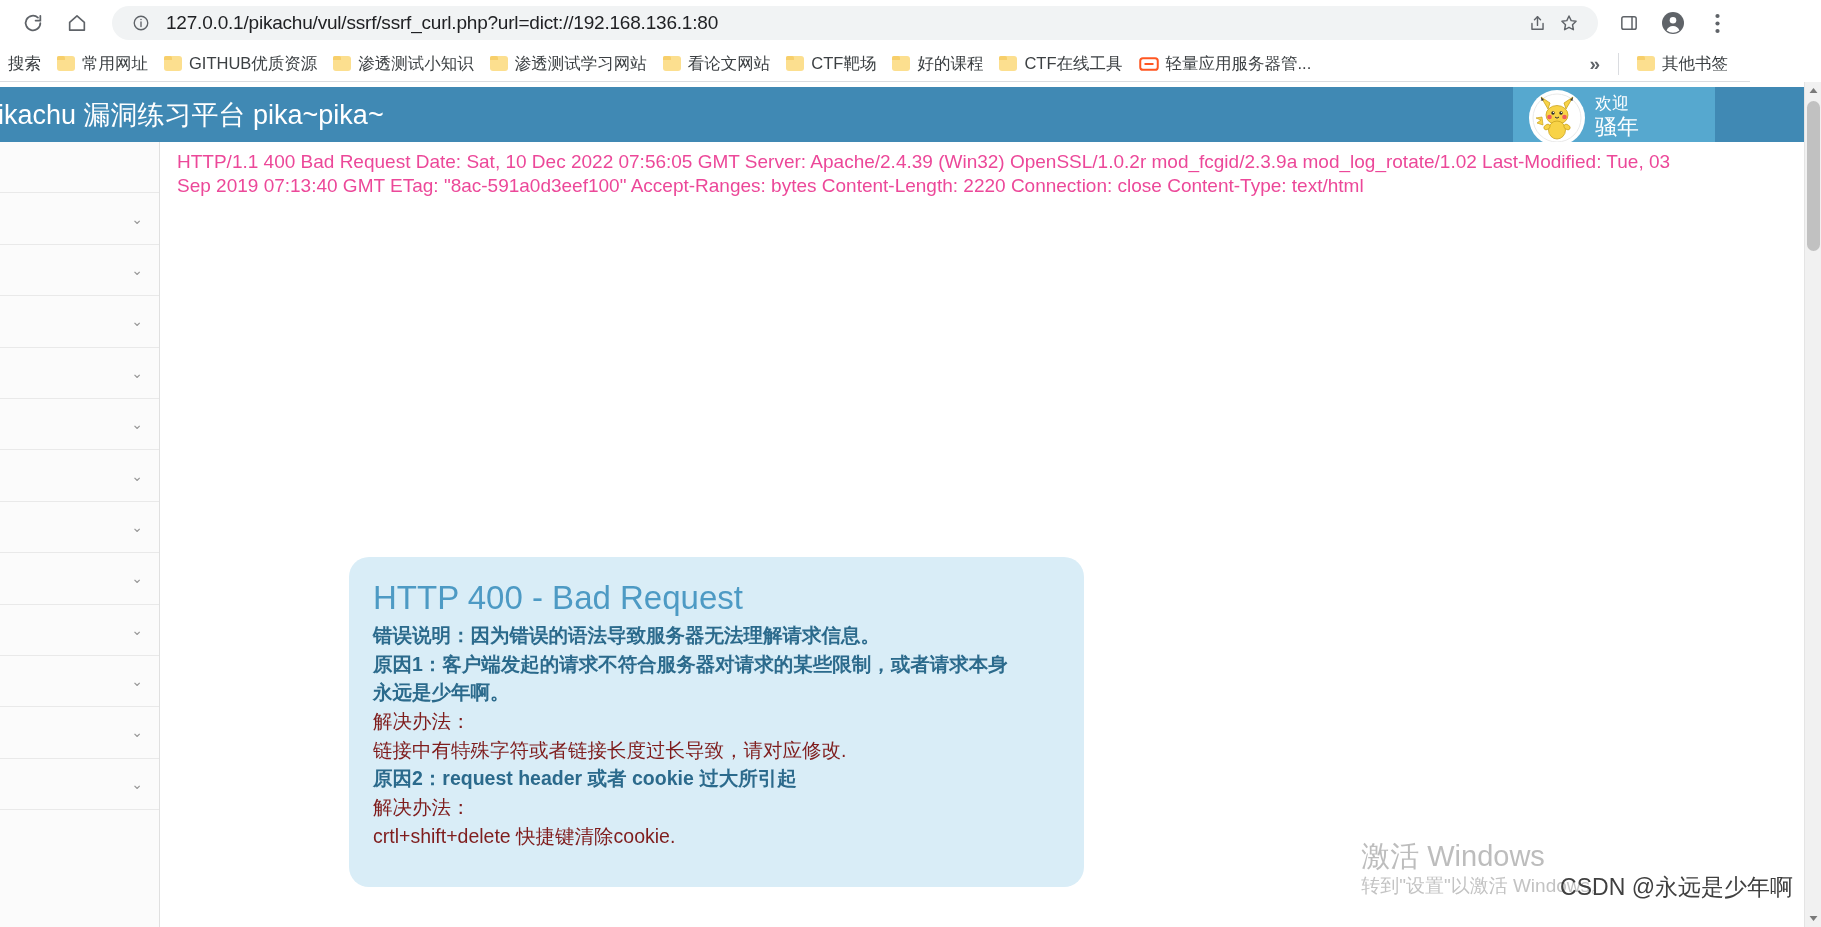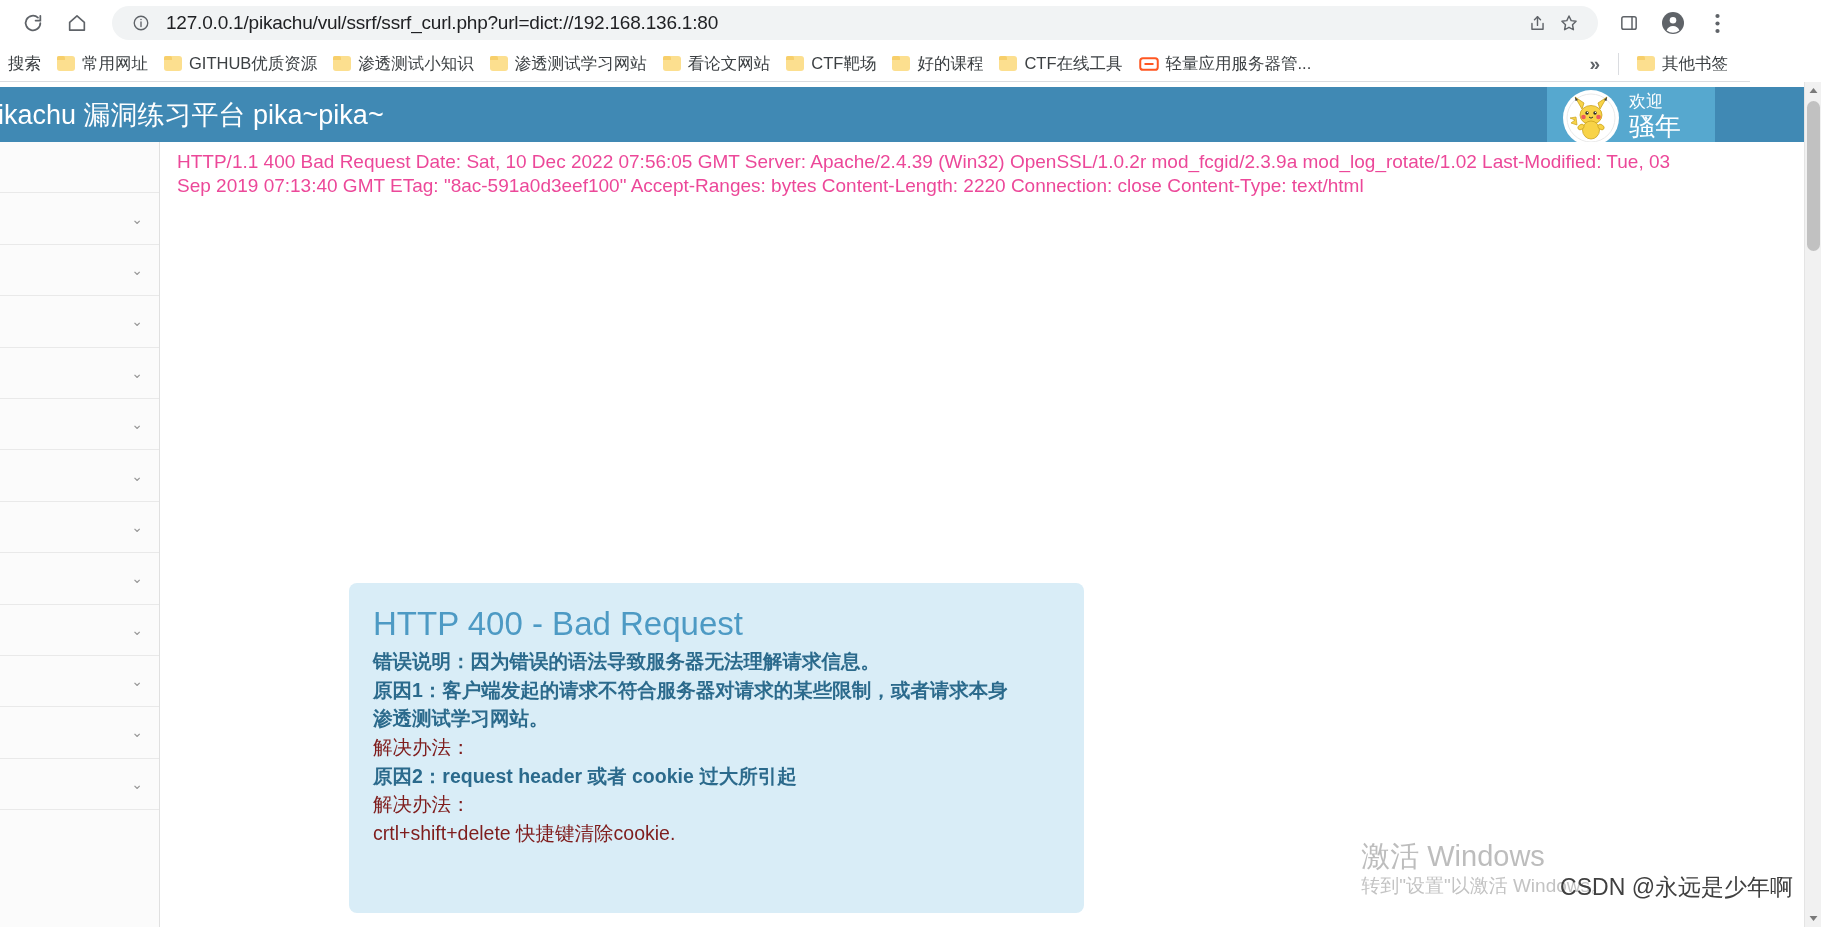--- a/index.html
+++ b/index.html
@@ -89,34 +89,34 @@
   #page-header {
     position: absolute; left: 0; top: 5px; width: 1985px; height: 55px;
     background: #4089b4; display: flex; align-items: center;
   }
   #site-title {
     color: #ffffff; font-size: 27px; padding-left: 178px;
     white-space: nowrap; font-weight: 400;
   }
   #header-user {
     position: absolute; right: 90px; top: 0; height: 55px;
-    width: 168px; background: #56a8cf;
+    width: 202px; background: #56a8cf;
     display: flex; align-items: center; gap: 10px; padding-left: 16px;
   }
   #avatar {
     width: 56px; height: 56px; flex: 0 0 56px; border-radius: 50%;
     background: #ffffff; position: relative; overflow: hidden;
     display: flex; align-items: center; justify-content: center;
     margin-top: 6px;
   }
   #welcome-text {
     color: #ffffff; font-size: 17px; line-height: 1.16;
     margin-top: 4px; white-space: nowrap;
   }
-  #welcome-text .l2 { font-size: 26px; }
+  #welcome-text .l2 { font-size: 22px; }
 
   
   #sidebar {
     position: absolute; left: 0; top: 60px; width: 340px; bottom: 0;
     background: #fbfbfb; border-right: 1px solid #e0e0e0;
   }
   .side-item {
     height: 51.4px; display: flex; align-items: center;
     padding: 0 16px 0 30px; border-bottom: 1px solid #e9e9e9;
     cursor: pointer; background: #fbfbfb;
@@ -129,22 +129,22 @@
     position: absolute; left: 341px; top: 60px; right: 90px; bottom: 0;
     background: #ffffff;
   }
   #resp-headers {
     padding: 8px 16px 0 16px; font-size: 19px; color: #ec4899;
     line-height: 1.27; word-break: break-word;
   }
   #error-card {
     position: absolute; left: 188px; top: 415px;
     width: 735px; height: 330px;
-    background: #d9edf7; border-radius: 8px;
-    padding: 22px 24px 0 24px; overflow: hidden; margin-top: 26px;
+    background: #d9edf7; border-radius: 20px;
+    padding: 22px 24px 0 24px; overflow: hidden;
   }
   #error-title {
     font-size: 33px; color: #4d9ac4; font-weight: 400;
     margin-bottom: 4px; white-space: nowrap;
   }
   .err-line { font-size: 19.5px; line-height: 1.47; color: #7f1d1d; }
   .err-line.bold { font-weight: bold; color: #2b6a8c; }
 
   
   #vscroll {
@@ -392,22 +392,23 @@
       </div>
     </div>
 
     <div id="content">
       <div id="resp-headers">HTTP/1.1 400 Bad Request Date: Sat, 10 Dec 2022 07:56:05 GMT Server: Apache/2.4.39 (Win32) OpenSSL/1.0.2r mod_fcgid/2.3.9a mod_log_rotate/1.02 Last-Modified: Tue, 03 Sep 2019 07:13:40 GMT ETag: "8ac-591a0d3eef100" Accept-Ranges: bytes Content-Length: 2220 Connection: close Content-Type: text/html</div>
 
       <div id="error-card">
         <div id="error-title">HTTP 400 - Bad Request</div>
         <div class="err-line bold">错误说明：因为错误的语法导致服务器无法理解请求信息。</div>
         <div class="err-line bold">原因1：客户端发起的请求不符合服务器对请求的某些限制，或者请求本身</div>
-        <div class="err-line bold">渗透测试学习网站。</div>
+        <div class="err-line bold">永远是少年啊。</div>
         <div class="err-line">解决办法：</div>
+        <div class="err-line">链接中有特殊字符或者链接长度过长导致，请对应修改.</div>
         <div class="err-line bold">原因2：request header 或者 cookie 过大所引起</div>
         <div class="err-line">解决办法：</div>
         <div class="err-line">crtl+shift+delete 快捷键清除cookie.</div>
       </div>
     </div>
   </div>
 
   <div id="vscroll">
     <div class="sb-arrow">
       <svg width="9" height="7" viewBox="0 0 10 7">

